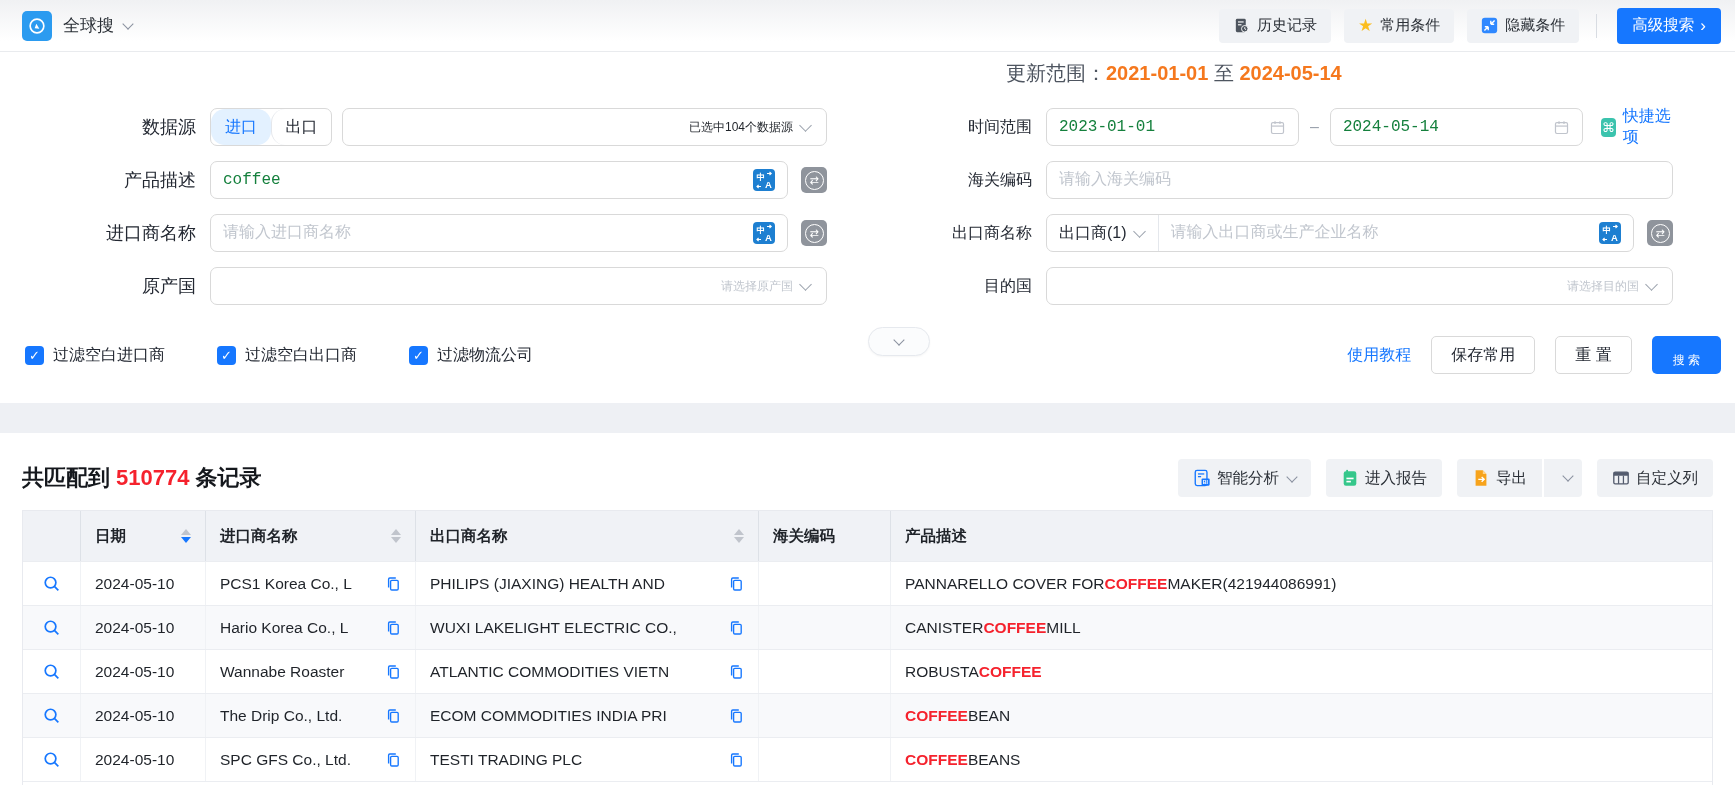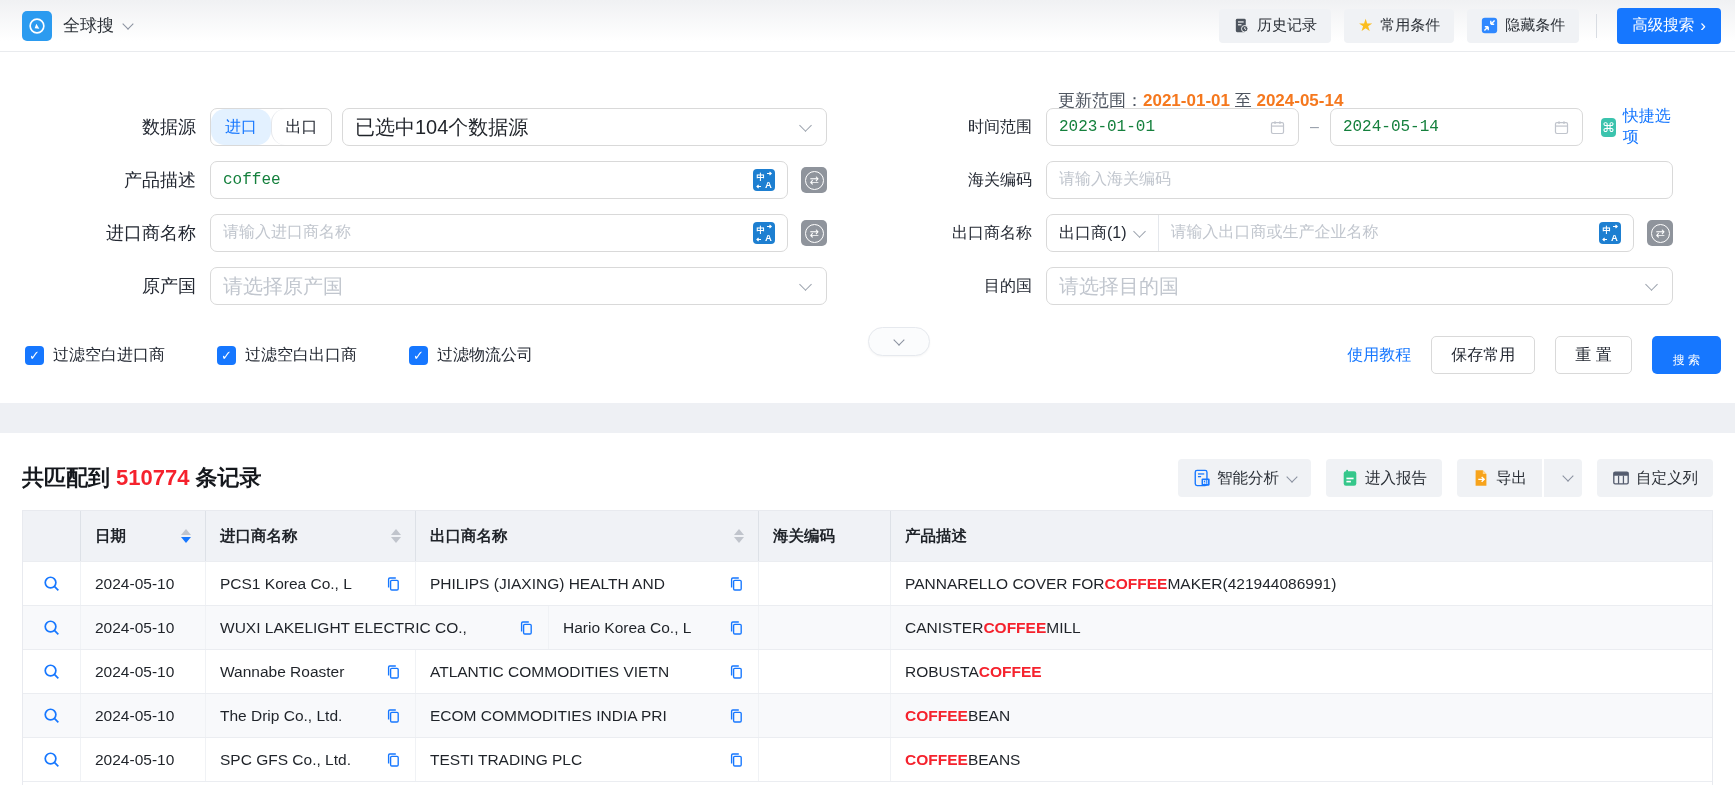--- a/index.html
+++ b/index.html
@@ -16,40 +16,40 @@
   .tb-btn { height:34px; display:flex; align-items:center; gap:7px; padding:0 14px;
     background:#f0f2f5; border:none; border-radius:4px; font-size:15px; color:#2a2f36;
     cursor:pointer; margin-left:13px; font-family:inherit; }
   .tb-divider { width:1px; height:24px; background:#d8dce2; margin:0 4px 0 17px; }
   .adv-btn { height:36px; display:flex; align-items:center; gap:6px; padding:0 15px;
     background:#1677ff; color:#fff; border:none; border-radius:4px; font-size:15.5px;
     cursor:pointer; margin-left:16px; font-family:inherit; }
   .adv-chev { font-size:17px; line-height:1; }
 
   .form { position:relative; padding:56px 10px 0 22px; }
-  .update-range { position:absolute; top:8px; left:1058px; font-size:17px; color:#4e5560;margin-top:29px; }
+  .update-range { position:absolute; top:8px; left:1006px; font-size:20px; color:#4e5560; }
   .update-range b { color:#f5781e; font-weight:700; }
   .frow { display:flex; align-items:center; height:38px; margin-bottom:15px; }
   .flabel { width:174px; padding-right:0; text-align:right; font-size:18px; color:#232832; flex:0 0 174px; }
   .fgap { width:14px; flex:0 0 14px; }
   .lzone { width:617px; flex:0 0 617px; display:flex; align-items:center; }
   .rlabel { flex:0 0 205px; text-align:right; font-size:16px; color:#232832; }
   .rzone { width:627px; flex:0 0 627px; display:flex; align-items:center; }
   .seg { display:flex; height:38px; border:1px solid #d9d9d9; border-radius:7px; overflow:hidden; flex:0 0 auto; }
   .seg-item { width:60px; display:flex; align-items:center; justify-content:center; font-size:16px;
     cursor:pointer; background:#fff; color:#232832;border-radius:14px; }
   .seg-item.active { background:#e3f1ff; color:#1677ff; }
   .seg-item + .seg-item { border-left:1px solid #e4e7ec; }
   .field { height:38px; border:1px solid #d9d9d9; border-radius:7px; background:#fff;
     display:flex; align-items:center; padding:0 12px; font-size:16px; }
   .field.grow { flex:1; }
   .field input { border:none; outline:none; flex:1; font-size:16px; font-family:Liberation Mono, monospace;
     color:#15803d; background:transparent; min-width:0; }
   .field input::placeholder { color:#c1c6ce; }
-  .ph { color:#c1c6ce; flex:1; font-size:20px; white-space:nowrap; overflow:hidden; }
+  .ph { color:#c1c6ce; flex:1; font-size:12px; white-space:nowrap; overflow:hidden;text-align:right; }
   .sel-chev { width:9px; height:9px; border-right:1.6px solid #9aa1ac; border-bottom:1.6px solid #9aa1ac;
     transform:rotate(45deg); margin:-4px 4px 0 8px; flex:0 0 auto; }
   .ml10 { margin-left:10px; }
   .date-field { flex:0 0 205px; }
   .dash { margin:0 11px; color:#9aa1ac; }
   .quick { display:flex; align-items:center; gap:7px; margin-left:18px; cursor:pointer; }
   .cmd-badge { width:19px; height:19px; border-radius:4px; background:#3bc3ad; color:#fff;
     display:flex; align-items:center; justify-content:center; font-size:13px; }
   .quick-text { color:#1677ff; font-size:16px; }
   .trans-badge { width:22px; height:22px; border-radius:4px; background:#1d7fd1; flex:0 0 auto;
@@ -469,31 +469,31 @@
     <div class="trow alt">
       <div class="td c-view">
           <span class="mag">
             <svg width="19" height="19" viewBox="0 0 20 20" fill="none" stroke="#1677ff" stroke-width="1.8">
               <circle cx="9" cy="9" r="5.6"></circle>
               <line x1="13.3" y1="13.3" x2="17.2" y2="17.2"></line>
             </svg>
           </span>
         </div>
       <div class="td c-date">2024-05-10</div>
+      <div class="td c-imp">
+          <span class="cell-text">Hario Korea Co., L</span>
+          <span class="copy">
+            <svg width="16" height="16" viewBox="0 0 20 20" fill="none" stroke="#1677ff" stroke-width="1.7">
+              <rect x="7" y="5.5" width="9.5" height="12" rx="1.5"></rect>
+              <path d="M4.5 14.5V4A1.5 1.5 0 016 2.5h7.5"></path>
+            </svg>
+          </span>
+        </div>
       <div class="td c-exp">
           <span class="cell-text">WUXI LAKELIGHT ELECTRIC CO.,</span>
-          <span class="copy">
-            <svg width="16" height="16" viewBox="0 0 20 20" fill="none" stroke="#1677ff" stroke-width="1.7">
-              <rect x="7" y="5.5" width="9.5" height="12" rx="1.5"></rect>
-              <path d="M4.5 14.5V4A1.5 1.5 0 016 2.5h7.5"></path>
-            </svg>
-          </span>
-        </div>
-      <div class="td c-imp">
-          <span class="cell-text">Hario Korea Co., L</span>
           <span class="copy">
             <svg width="16" height="16" viewBox="0 0 20 20" fill="none" stroke="#1677ff" stroke-width="1.7">
               <rect x="7" y="5.5" width="9.5" height="12" rx="1.5"></rect>
               <path d="M4.5 14.5V4A1.5 1.5 0 016 2.5h7.5"></path>
             </svg>
           </span>
         </div>
       <div class="td c-hs"></div>
       <div class="td c-desc">
           <span>CANISTER </span>

